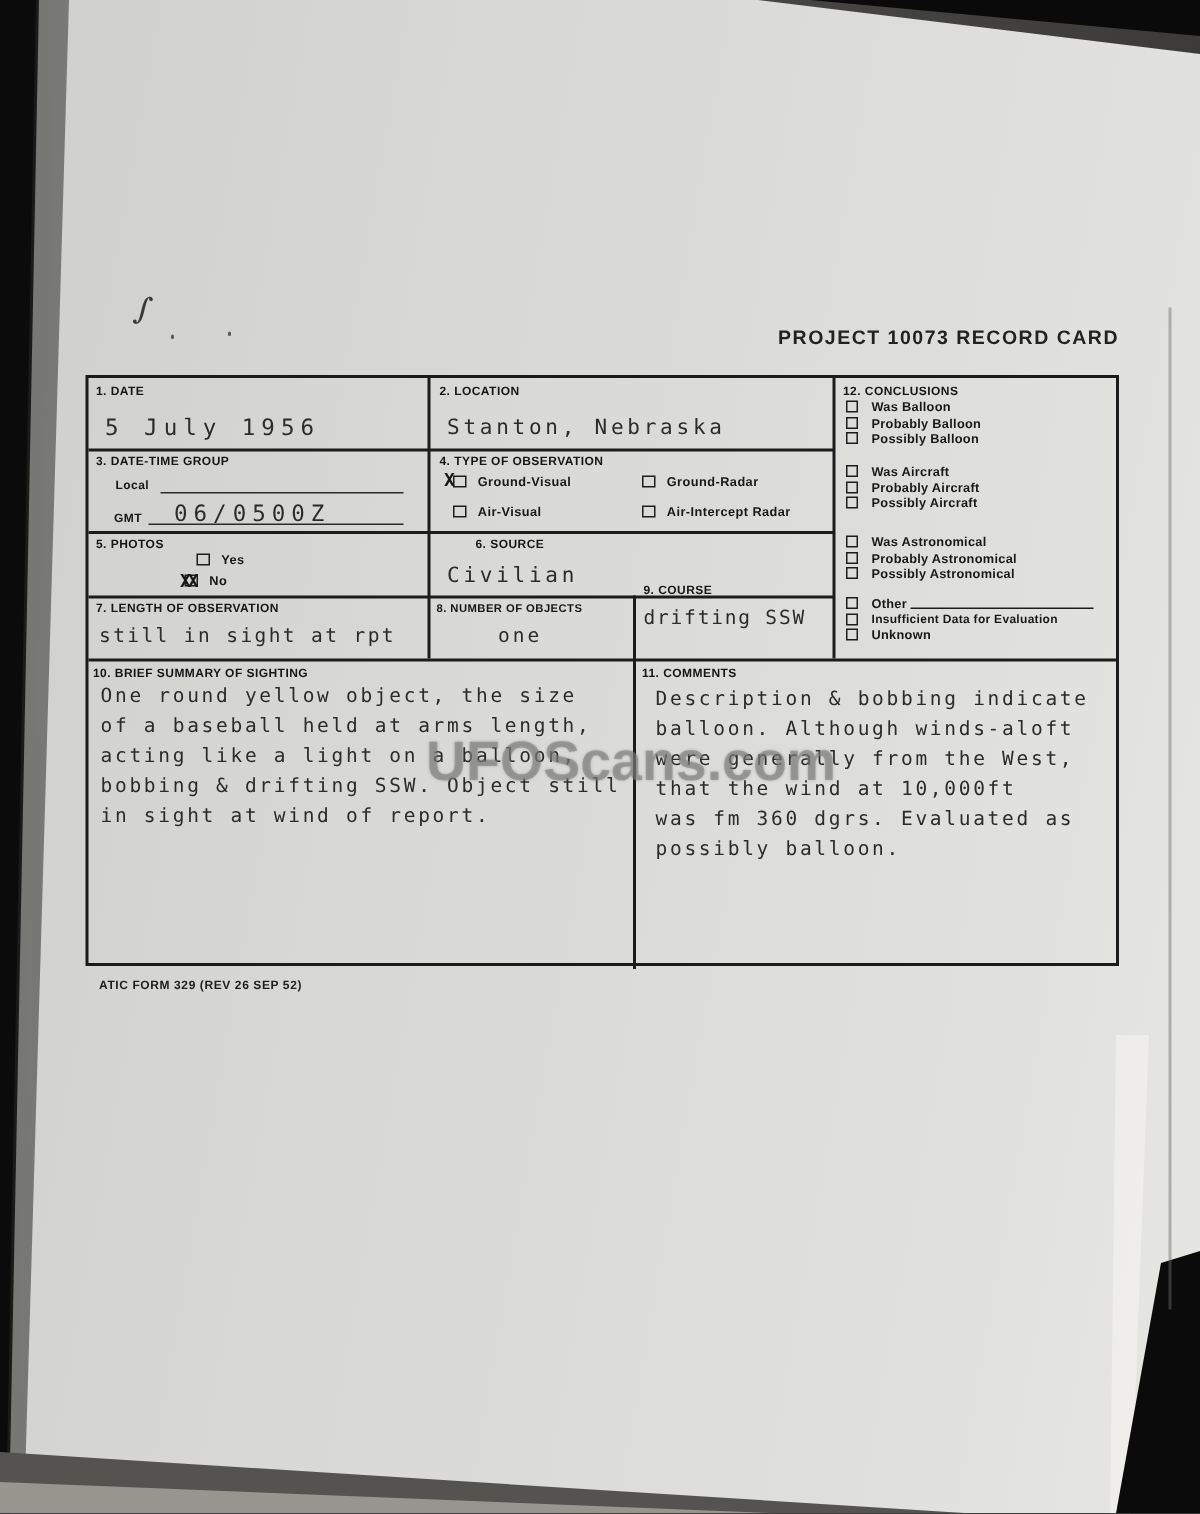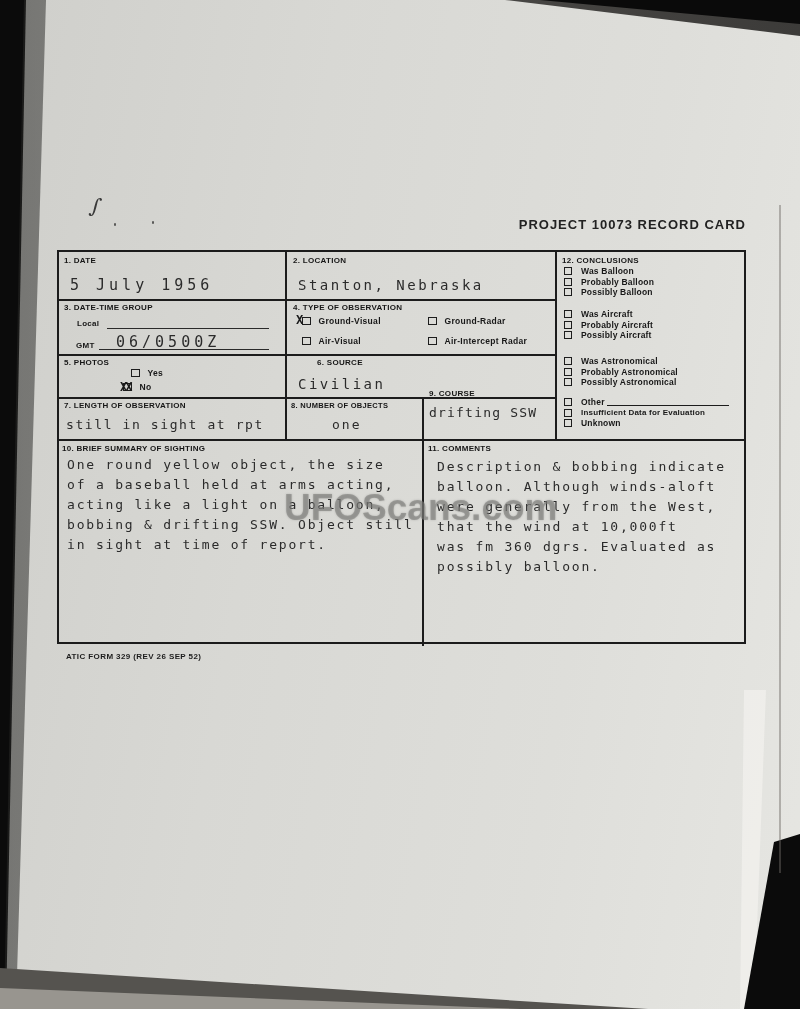--- a/index.html
+++ b/index.html
@@ -239,24 +239,24 @@
           <span class="box"></span>
           <span class="olabel">Unknown</span>
         </div>
       </div>
     </div>
 
     <div class="cell" style="left:0;top:189px;width:363px;height:205px;">
       <span class="flabel" style="left:3px;top:3px;">10. BRIEF SUMMARY OF SIGHTING</span>
       <div class="lines typed" style="left:8px;top:14px;letter-spacing:1.8px;">
         <div class="tline">One round yellow object, the size</div>
-        <div class="tline">of a baseball held at arms acting,</div>
+        <div class="tline">of a baseball held at arms length,</div>
         <div class="tline">acting like a light on a balloon,</div>
         <div class="tline">bobbing &amp; drifting SSW. Object still</div>
-        <div class="tline">in sight at time of report.</div>
+        <div class="tline">in sight at wind of report.</div>
       </div>
     </div>
 
     <div class="cell" style="left:364px;top:189px;width:325px;height:205px;">
       <span class="flabel" style="left:5px;top:3px;">11. COMMENTS</span>
       <div class="lines typed" style="left:14px;top:16px;letter-spacing:1.8px;">
         <div class="tline">Description &amp; bobbing indicate</div>
         <div class="tline">balloon. Although winds-aloft</div>
         <div class="tline">were generally from the West,</div>
         <div class="tline">that the wind at 10,000ft</div>

